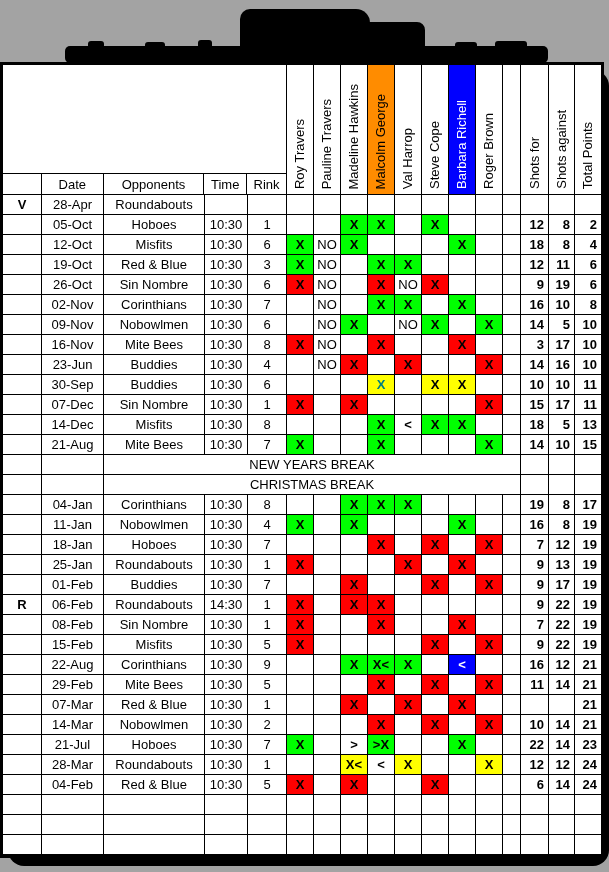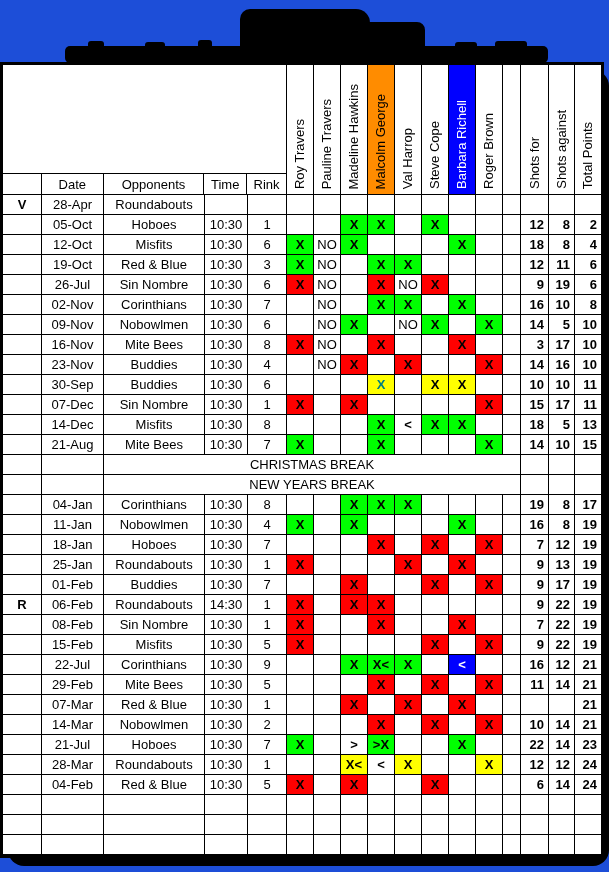--- a/index.html
+++ b/index.html
@@ -1,16 +1,16 @@
 <!DOCTYPE html>
 <html><head>
 <meta charset="utf-8">
 <style>
   html,body{margin:0;padding:0;background:#fff;}
-  .page{position:relative;width:609px;height:872px;background:#1d4ed8;overflow:hidden;
+  .page{position:relative;width:609px;height:872px;background:#a3a3a3;overflow:hidden;
         font-family:"Liberation Sans",sans-serif;color:#000;}
   .redact{position:absolute;background:#000;z-index:3;}
   
   .shadow{position:absolute;left:8px;top:70px;width:601px;height:796px;background:#000;
           border-radius:16px;z-index:1;}
   .sheet{position:absolute;left:0;top:62px;width:604px;background:#fff;z-index:2;
          border:3px solid #000;box-sizing:border-box;}
   
   .hband{display:flex;height:130px;border-bottom:1px solid #000;box-sizing:border-box;}
   .corner{width:284px;display:flex;flex-direction:column;border-right:1px solid #000;box-sizing:border-box;}
@@ -187,21 +187,21 @@
           <div class="cell c-mark"></div>
           <div class="cell c-mark"></div>
           <div class="cell c-mark"></div>
           <div class="cell c-gap"></div>
           <div class="cell c-sf num">12</div>
           <div class="cell c-sa num">11</div>
           <div class="cell c-tp num">6</div>
         </div>
         <div class="row">
           <div class="cell c-flag"></div>
-          <div class="cell c-date">26-Jul</div>
+          <div class="cell c-date">26-Oct</div>
           <div class="cell c-opp">Sin Nombre</div>
           <div class="cell c-time">10:30</div>
           <div class="cell c-rink">6</div>
           <div class="cell c-mark" style="background: rgb(255, 0, 0);">X</div>
           <div class="cell c-mark no-weight" style="background: rgb(255, 255, 255);">NO</div>
           <div class="cell c-mark"></div>
           <div class="cell c-mark" style="background: rgb(255, 0, 0);">X</div>
           <div class="cell c-mark no-weight" style="background: rgb(255, 255, 255);">NO</div>
           <div class="cell c-mark" style="background: rgb(255, 0, 0);">X</div>
           <div class="cell c-mark"></div>
@@ -263,21 +263,21 @@
           <div class="cell c-mark"></div>
           <div class="cell c-mark" style="background: rgb(255, 0, 0);">X</div>
           <div class="cell c-mark"></div>
           <div class="cell c-gap"></div>
           <div class="cell c-sf num">3</div>
           <div class="cell c-sa num">17</div>
           <div class="cell c-tp num">10</div>
         </div>
         <div class="row">
           <div class="cell c-flag"></div>
-          <div class="cell c-date">23-Nov</div>
+          <div class="cell c-date">23-Jun</div>
           <div class="cell c-opp">Buddies</div>
           <div class="cell c-time">10:30</div>
           <div class="cell c-rink">4</div>
           <div class="cell c-mark"></div>
           <div class="cell c-mark no-weight" style="background: rgb(255, 255, 255);">NO</div>
           <div class="cell c-mark" style="background: rgb(255, 0, 0);">X</div>
           <div class="cell c-mark"></div>
           <div class="cell c-mark" style="background: rgb(255, 0, 0);">X</div>
           <div class="cell c-mark"></div>
           <div class="cell c-mark"></div>
@@ -355,39 +355,39 @@
           <div class="cell c-mark"></div>
           <div class="cell c-mark" style="background: rgb(0, 255, 0);">X</div>
           <div class="cell c-mark"></div>
           <div class="cell c-mark"></div>
           <div class="cell c-mark"></div>
           <div class="cell c-mark" style="background: rgb(0, 255, 0);">X</div>
           <div class="cell c-gap"></div>
           <div class="cell c-sf num">14</div>
           <div class="cell c-sa num">10</div>
           <div class="cell c-tp num">15</div>
+        </div>
+        <div class="row">
+          <div class="cell c-flag"></div>
+          <div class="cell c-date"></div>
+          <div class="cell c-break">NEW YEARS BREAK</div>
+          <div class="cell c-sf"></div>
+          <div class="cell c-sa"></div>
+          <div class="cell c-tp"></div>
         </div>
         <div class="row">
           <div class="cell c-flag"></div>
           <div class="cell c-date"></div>
           <div class="cell c-break">CHRISTMAS BREAK</div>
           <div class="cell c-sf"></div>
           <div class="cell c-sa"></div>
           <div class="cell c-tp"></div>
         </div>
         <div class="row">
           <div class="cell c-flag"></div>
-          <div class="cell c-date"></div>
-          <div class="cell c-break">NEW YEARS BREAK</div>
-          <div class="cell c-sf"></div>
-          <div class="cell c-sa"></div>
-          <div class="cell c-tp"></div>
-        </div>
-        <div class="row">
-          <div class="cell c-flag"></div>
           <div class="cell c-date">04-Jan</div>
           <div class="cell c-opp">Corinthians</div>
           <div class="cell c-time">10:30</div>
           <div class="cell c-rink">8</div>
           <div class="cell c-mark"></div>
           <div class="cell c-mark"></div>
           <div class="cell c-mark" style="background: rgb(0, 255, 0);">X</div>
           <div class="cell c-mark" style="background: rgb(0, 255, 0);">X</div>
           <div class="cell c-mark" style="background: rgb(0, 255, 0);">X</div>
           <div class="cell c-mark"></div>
@@ -526,21 +526,21 @@
           <div class="cell c-mark" style="background: rgb(255, 0, 0);">X</div>
           <div class="cell c-mark"></div>
           <div class="cell c-mark" style="background: rgb(255, 0, 0);">X</div>
           <div class="cell c-gap"></div>
           <div class="cell c-sf num">9</div>
           <div class="cell c-sa num">22</div>
           <div class="cell c-tp num">19</div>
         </div>
         <div class="row">
           <div class="cell c-flag"></div>
-          <div class="cell c-date">22-Jul</div>
+          <div class="cell c-date">22-Aug</div>
           <div class="cell c-opp">Corinthians</div>
           <div class="cell c-time">10:30</div>
           <div class="cell c-rink">9</div>
           <div class="cell c-mark"></div>
           <div class="cell c-mark"></div>
           <div class="cell c-mark" style="background: rgb(0, 255, 0);">X</div>
           <div class="cell c-mark" style="background: rgb(0, 255, 0);">X&lt;</div>
           <div class="cell c-mark" style="background: rgb(0, 255, 0);">X</div>
           <div class="cell c-mark"></div>
           <div class="cell c-mark" style="background: rgb(0, 0, 255); color: rgb(255, 255, 255);">&lt;</div>

